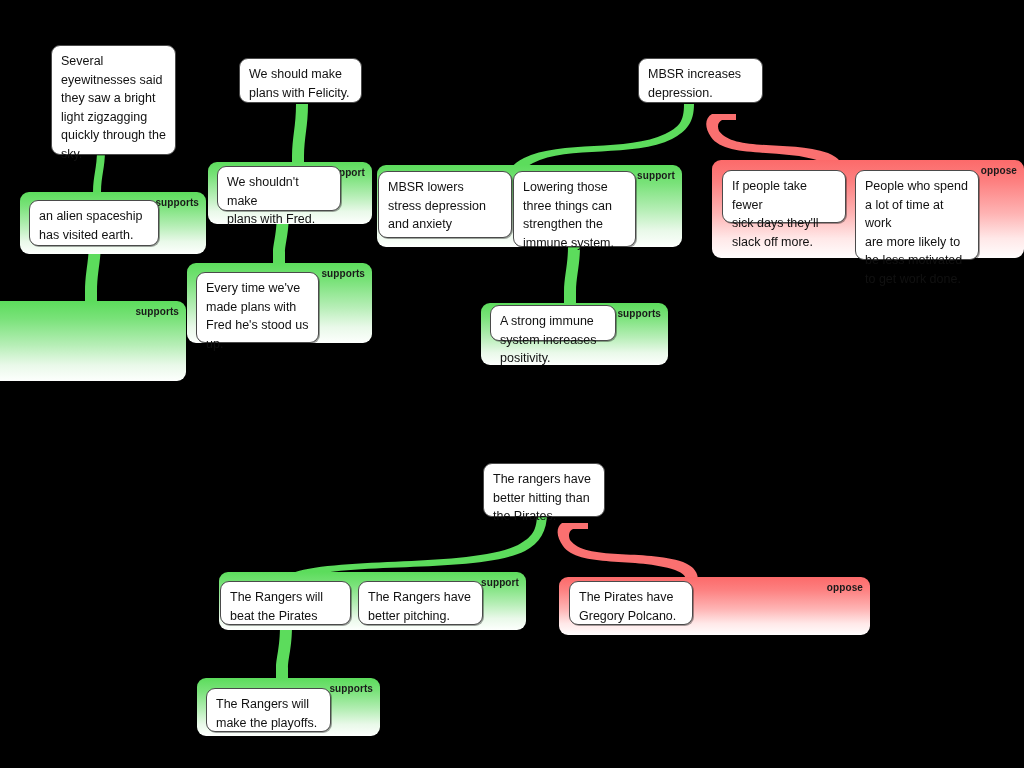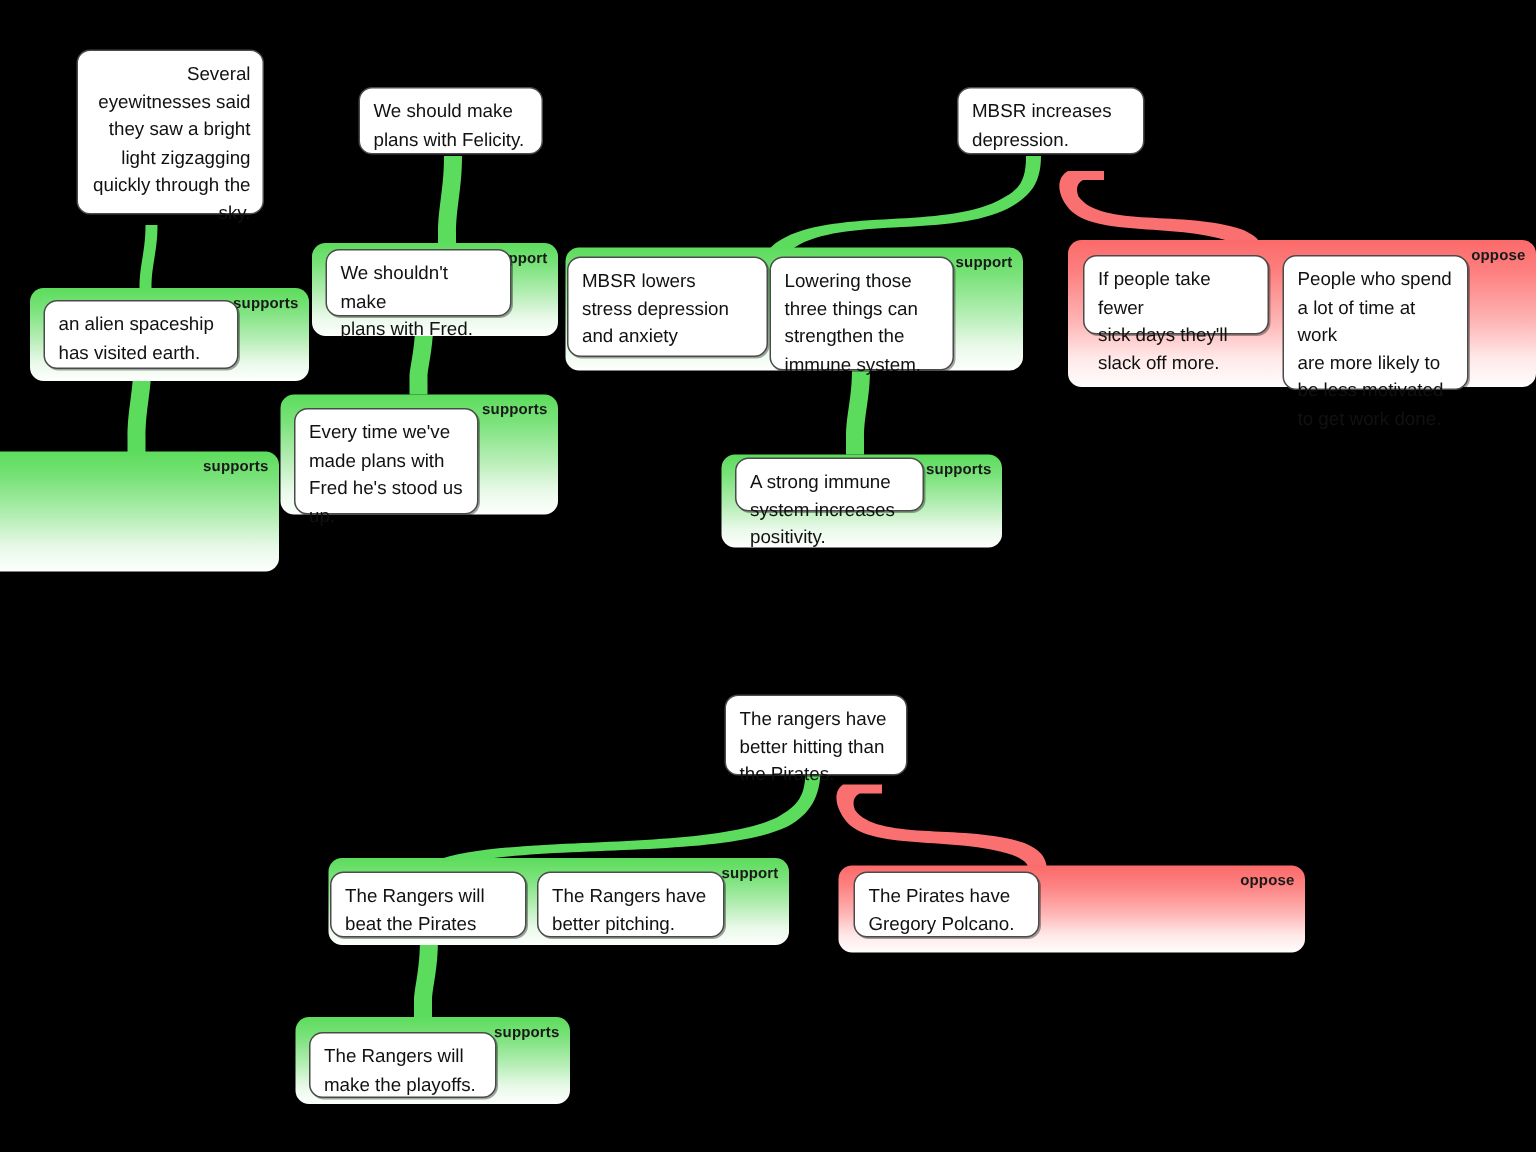--- a/index.html
+++ b/index.html
@@ -115,21 +115,21 @@
   </div>
 
   <div class="group supports" style="left:197px;top:678px;width:183px;height:58px;">
     <span class="group-label">supports</span>
   </div>
 
   <div class="group oppose" style="left:559px;top:577px;width:311px;height:58px;">
     <span class="group-label">oppose</span>
   </div>
 
-  <div class="card root" style="left:51px;top:33px;width:125px;height:110px;text-align:right;">Several eyewitnesses said
+  <div class="card root" style="left:51px;top:45px;width:125px;height:110px;">Several eyewitnesses said
 they saw a bright
 light zigzagging
 quickly through the
 sky.</div>
 
   <div class="card root" style="left:239px;top:58px;width:123px;height:45px;">We should make
 plans with Felicity.</div>
 
   <div class="card root" style="left:638px;top:58px;width:125px;height:45px;">MBSR increases
 depression.</div>

